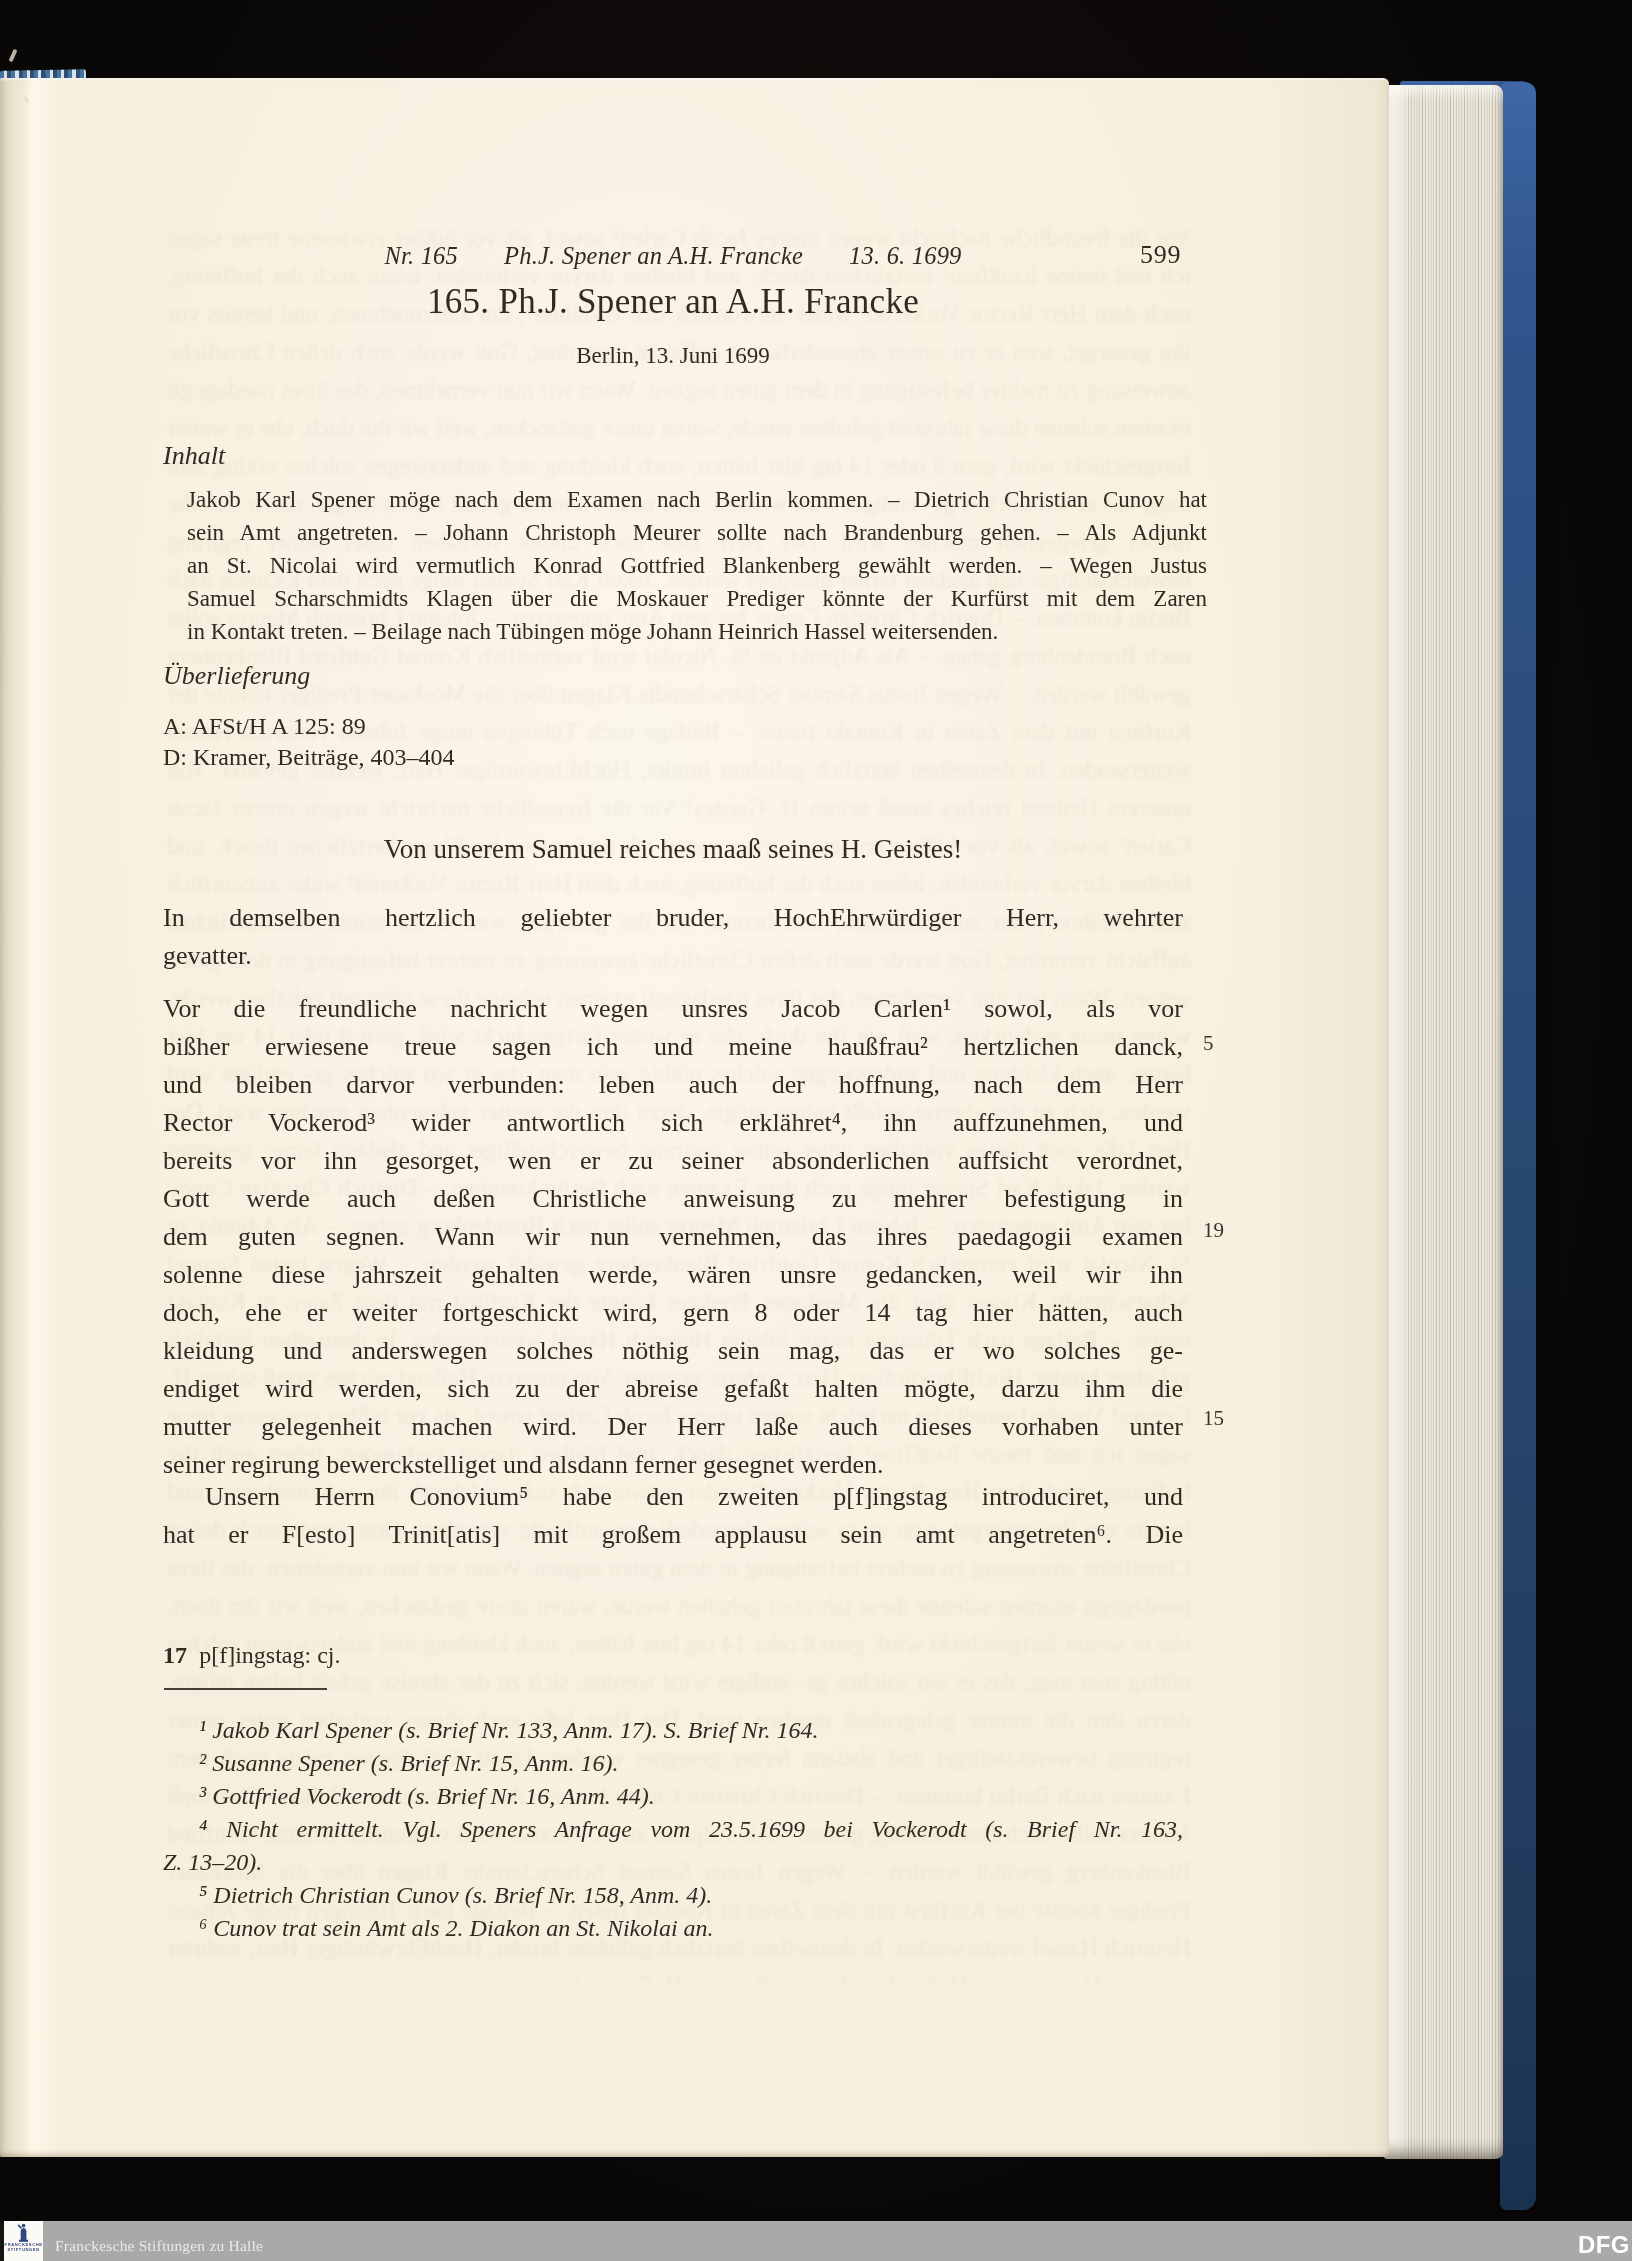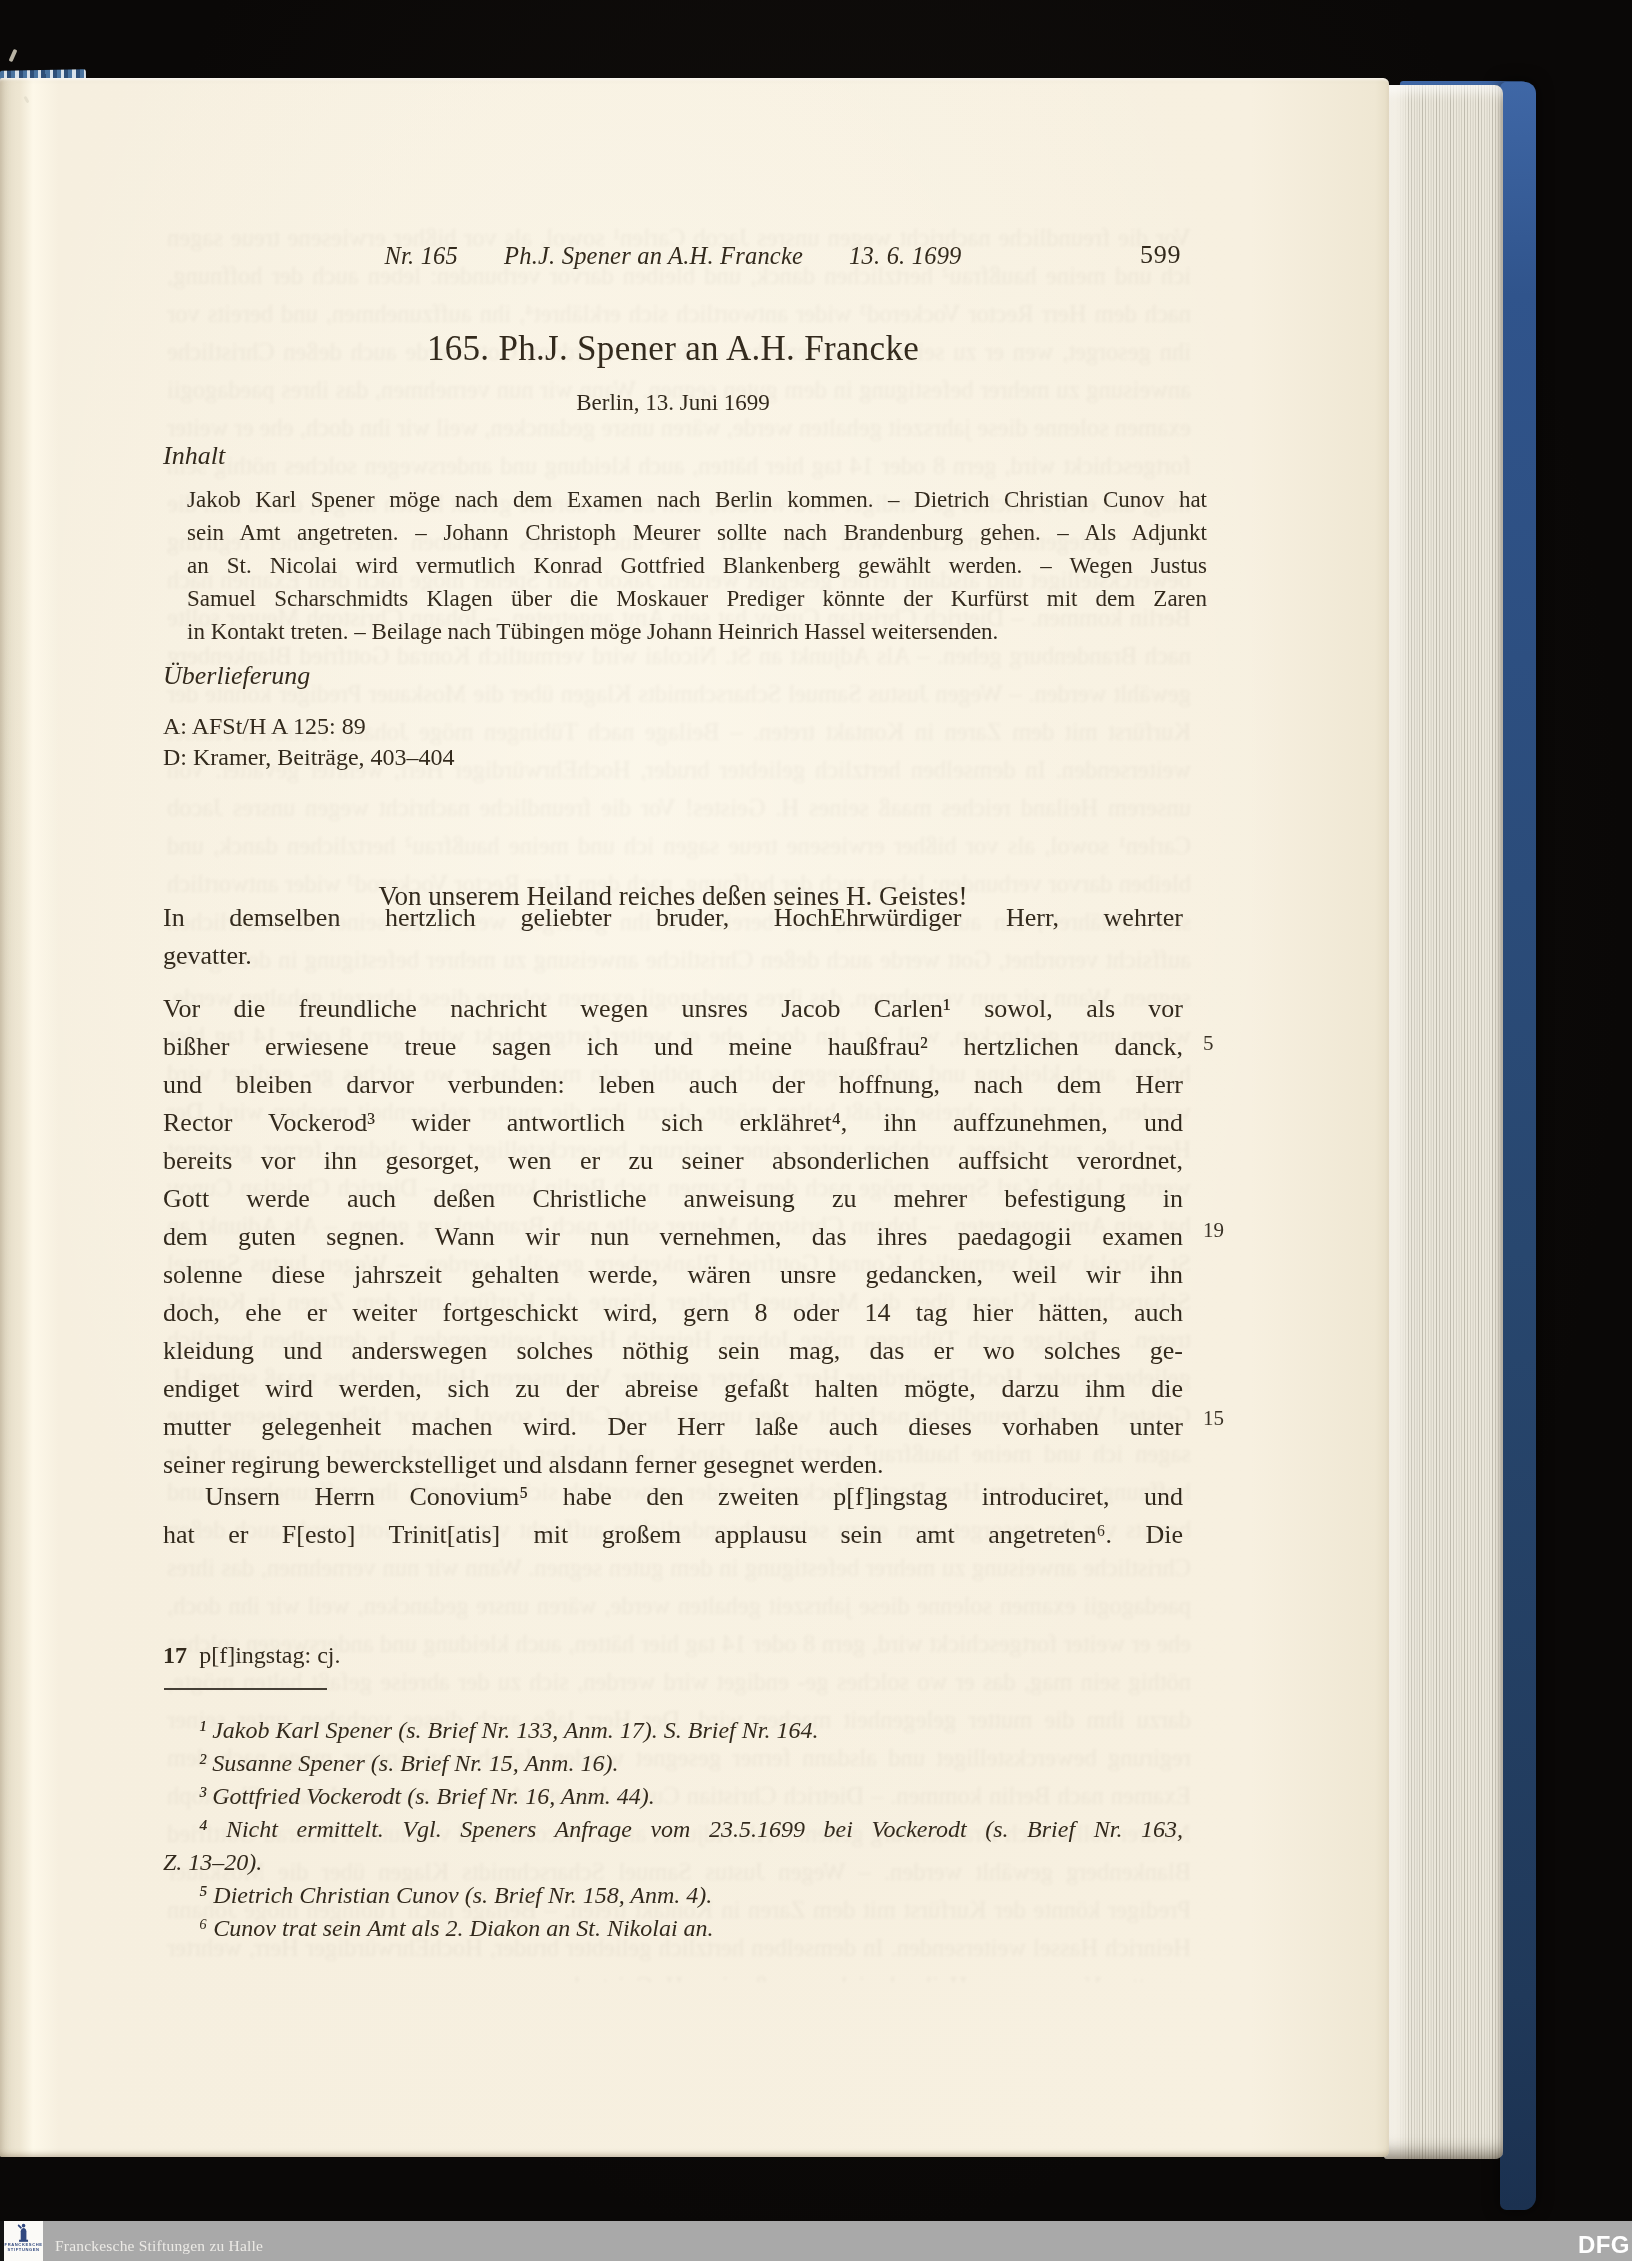--- a/index.html
+++ b/index.html
@@ -56,21 +56,21 @@
   .speck.s2 { left:24.5px; top:96px; width:3.3px; height:7.3px; transform:rotate(-30deg); opacity:.5; }
   
   .ghost {
     position:absolute; left:167px; top:219px; width:1024px; height:1763px;
     transform:scaleX(-1); font-size:24.5px; line-height:38px; text-align:justify;
     color:#4f4130; opacity:.055; filter:blur(1.6px); overflow:hidden; pointer-events:none;
   }
   
   .tb { position:absolute; left:163px; width:1020px; }
   .j  { text-align:justify; text-align-last:justify; }
-  .ctr{ text-align:center;margin-top:47px; }
+  .ctr{ text-align:center; }
   
   .running-header { top:242px; font-size:24.5px; }
   .rh-center { display:block; text-align:center; font-style:italic; letter-spacing:0.2px; }
   .rh-center span { margin:0 23px; }
   .rh-page { position:absolute; right:1.6px; top:-1.6px; font-style:normal; font-size:26px; letter-spacing:0.8px; }
   
   .letter-title { top:282px; font-size:35px; letter-spacing:0.3px; }
   .place-date   { top:343px; font-size:23px; }
   
   .inhalt-heading { top:441px; font-size:26px; font-style:italic; }
@@ -151,21 +151,21 @@
     <div class="tl j">Samuel Scharschmidts Klagen über die Moskauer Prediger könnte der Kurfürst mit dem Zaren</div>
     <div class="tl">in Kontakt treten. – Beilage nach Tübingen möge Johann Heinrich Hassel weitersenden.</div>
   </div>
 
   <div class="tb ueb-heading">Überlieferung</div>
   <div class="tb ueb-block">
     <div>A: AFSt/H A 125: 89</div>
     <div>D: Kramer, Beiträge, 403–404</div>
   </div>
 
-  <div class="tb ctr salutation">Von unserem Heiland reiches deßen seines H. Geistes!</div>
+  <div class="tb ctr salutation">Von unserem Samuel reiches maaß seines H. Geistes!</div>
 
   <div class="para para1">
     <div class="bl j">In demselben hertzlich geliebter bruder, HochEhrwürdiger Herr, wehrter</div>
     <div class="bl">gevatter.</div>
   </div>
 
   <div class="para para2">
     <div class="bl j">Vor die freundliche nachricht wegen unsres Jacob Carlen¹ sowol, als vor</div>
     <div class="bl j">bißher erwiesene treue sagen ich und meine haußfrau² hertzlichen danck,</div>
     <div class="bl j">und bleiben darvor verbunden: leben auch der hoffnung, nach dem Herr</div>

